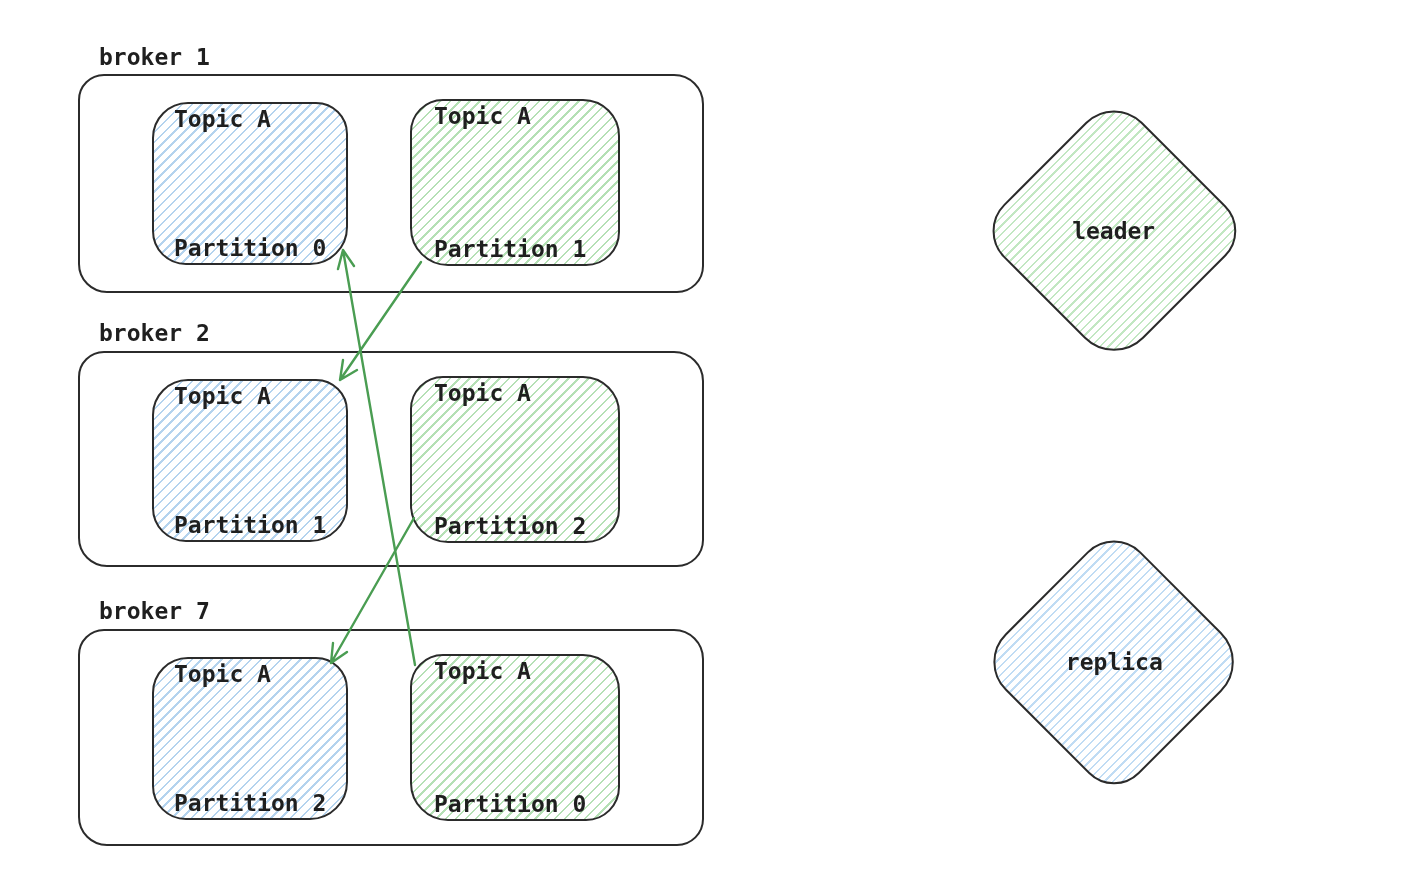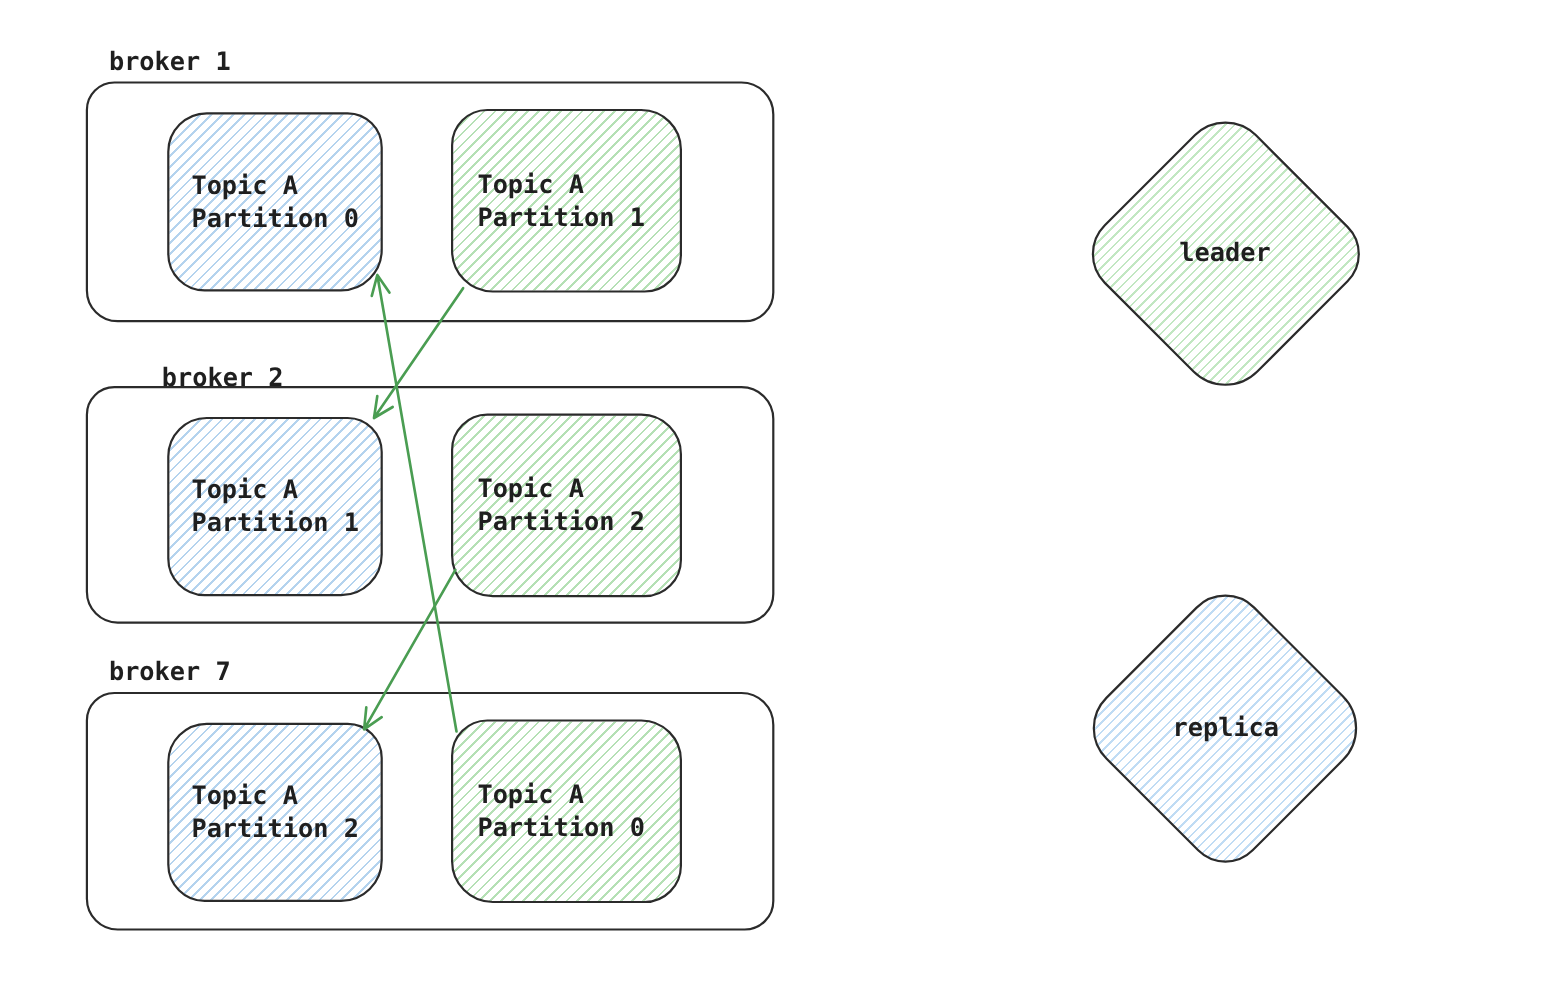--- a/index.html
+++ b/index.html
@@ -25,34 +25,34 @@
   .broker-box {
     position: absolute;
     left: 78px;
     width: 626px;
     box-sizing: border-box;
     border: 2.5px solid var(--stroke, #2b2b2b);
     border-radius: 26px 30px 27px 29px;
     background: #ffffff;
   }
   .b1-label { top: 43px; }
-  .b2-label { top: 330px; margin-left: 48px; }
+  .b2-label { top: 319px; }
   .b3-label { top: 597px; }
   .b1-box { top: 74px;  height: 219px; }
   .b2-box { top: 351px; height: 216px; }
   .b3-box { top: 629px; height: 217px; }
 
   
   .partition {
     position: absolute;
     box-sizing: border-box;
     border: 2.2px solid var(--stroke, #2b2b2b);
     display: flex;
     flex-direction: column;
-    justify-content: center;
+    justify-content: space-between;
     font-size: 23px;
     font-weight: 600;
     line-height: 30px;
     white-space: nowrap;
   }
   .p-left  { left: 72px;  top: 26px; width: 196px; height: 163px; padding-left: 20px; border-radius: 36px 32px 38px 34px; }
   .p-right { left: 330px; top: 23px; width: 210px; height: 167px; padding-left: 22px; border-radius: 33px 37px 34px 38px; }
   .role-replica {
     background-color: #ffffff;
     background-image: repeating-linear-gradient(135deg,

